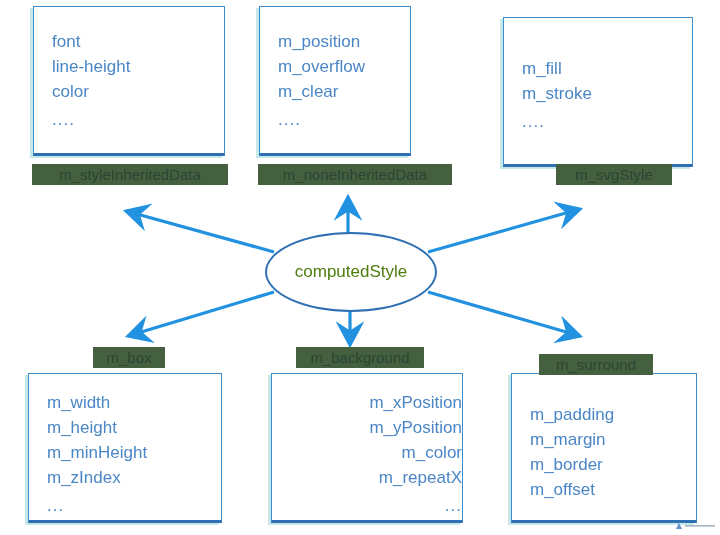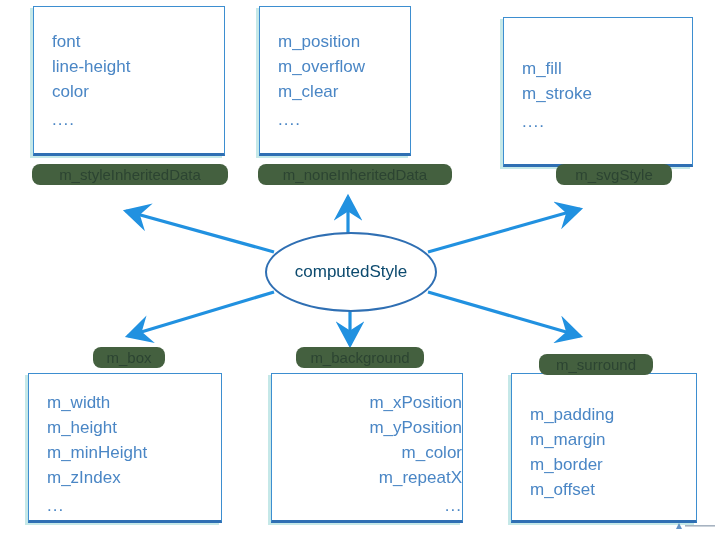--- a/index.html
+++ b/index.html
@@ -66,21 +66,20 @@
     position: absolute;
     z-index: 3;
     font-size: 15px;
     line-height: 19px;
     color: #2c4432;
     background: #44603f;
     text-align: center;
     white-space: nowrap;
     padding: 1px 4px;
     box-sizing: border-box;
-    border-radius: 8px;
   }
 
   
   #center-node {
     position: absolute;
     z-index: 2;
     left: 265px;
     top: 232px;
     width: 172px;
     height: 80px;
@@ -92,21 +91,21 @@
     border: 2px solid #2f6fb3;
     border-radius: 50%;
     box-sizing: border-box;
   }
   #center-node .ellipse-text {
     position: absolute;
     inset: 0;
     display: flex;
     align-items: center;
     justify-content: center;
-    color: #0c4a6e;
+    color: #4d7c0f;
     font-size: 17px;
   }
 
   
   #corner-artifact {
     position: absolute;
     z-index: 4;
     right: 2px;
     bottom: 4px;
     width: 44px;

